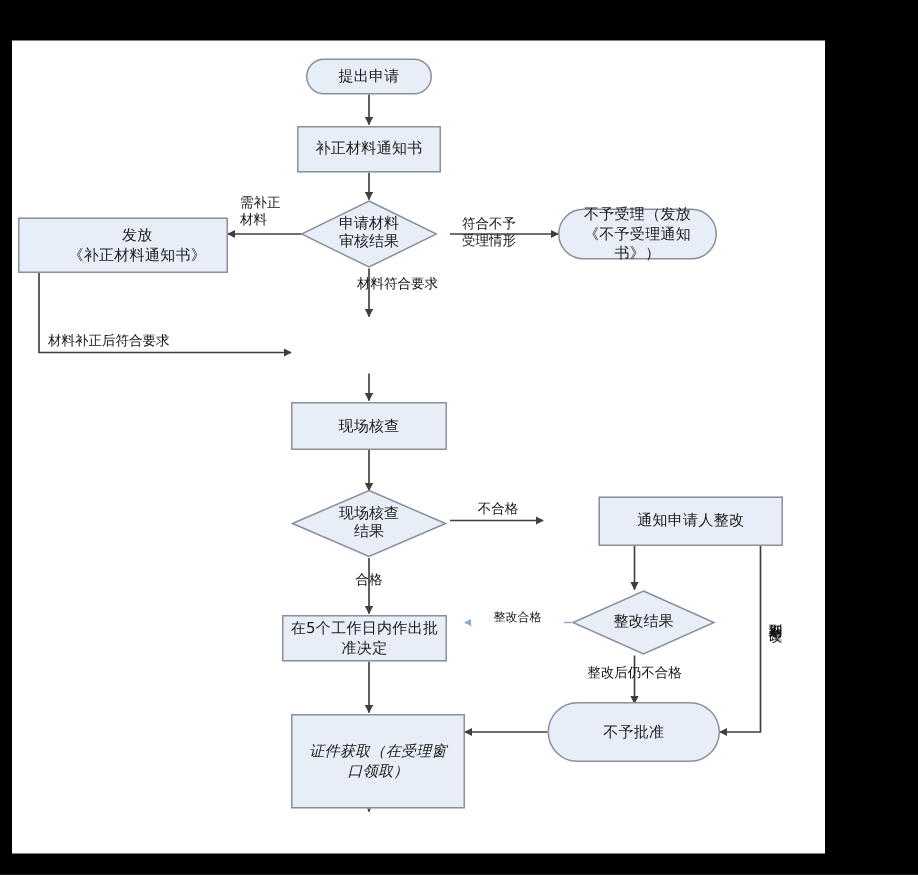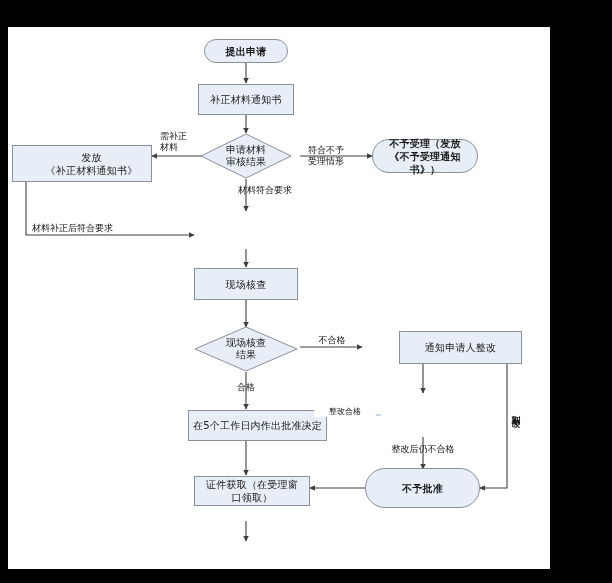--- a/index.html
+++ b/index.html
@@ -40,21 +40,20 @@
     line-height: 13px;
     display: flex;
     align-items: center;
     justify-content: center;
     text-align: center;
     padding: 2px 4px;
     letter-spacing: 0.2px;
   }
   .node.terminator {
     border-radius: 999px;
-    font-weight: bold;
   }
   .node.process {
     border-radius: 0;
   }
   .node .lbl {
     display: block;
     width: 100%;
     white-space: pre-line;
   }
   
@@ -204,30 +203,36 @@
         <polygon points="52,1 103,23 52,45 1,23" fill="#e8eef7" stroke="#8a8f99" stroke-width="1"></polygon>
       </svg>
       <span class="dlabel">现场核查
 结果</span>
     </div>
 
     <div class="node process" style="left:354px; top:304px; width:123px; height:33px;margin-left:37px;">
       <span class="lbl">通知申请人整改</span>
     </div>
 
-
-    <div class="node process" style="left:180px; top:383px; width:139px; height:31px;">
+    <div class="decision" style="left:373px; top:366px; width:96px; height:44px;">
+      <svg width="96" height="44" viewBox="0 0 96 44" xmlns="http://www.w3.org/2000/svg">
+        <polygon points="48,1 95,22 48,43 1,22" fill="#e8eef7" stroke="#8a8f99" stroke-width="1"></polygon>
+      </svg>
+      <span class="dlabel">整改结果</span>
+    </div>
+
+    <div class="node process" style="left:180px; top:383px; width:110px; height:31px;">
       <span class="lbl">在5个工作日内作出批准决定</span>
     </div>
 
     <div class="node terminator" style="left:357px; top:441px; width:115px; height:40px;">
       <span class="lbl">不予批准</span>
     </div>
 
-    <div class="node process" style="left:186px; top:449px; width:116px; height:30px;">
+    <div class="node process" style="left:186px; top:449px; width:116px; height:63px;font-style:italic;">
       <span class="lbl">证件获取（在受理窗
 口领取）</span>
     </div>
 
 
     <div class="elabel" style="left:152px; top:104px; width:46px; text-align:left;">需补正
 材料</div>
 
     <div class="elabel" style="left:300px; top:118px; width:62px; text-align:left;">符合不予
 受理情形</div>

